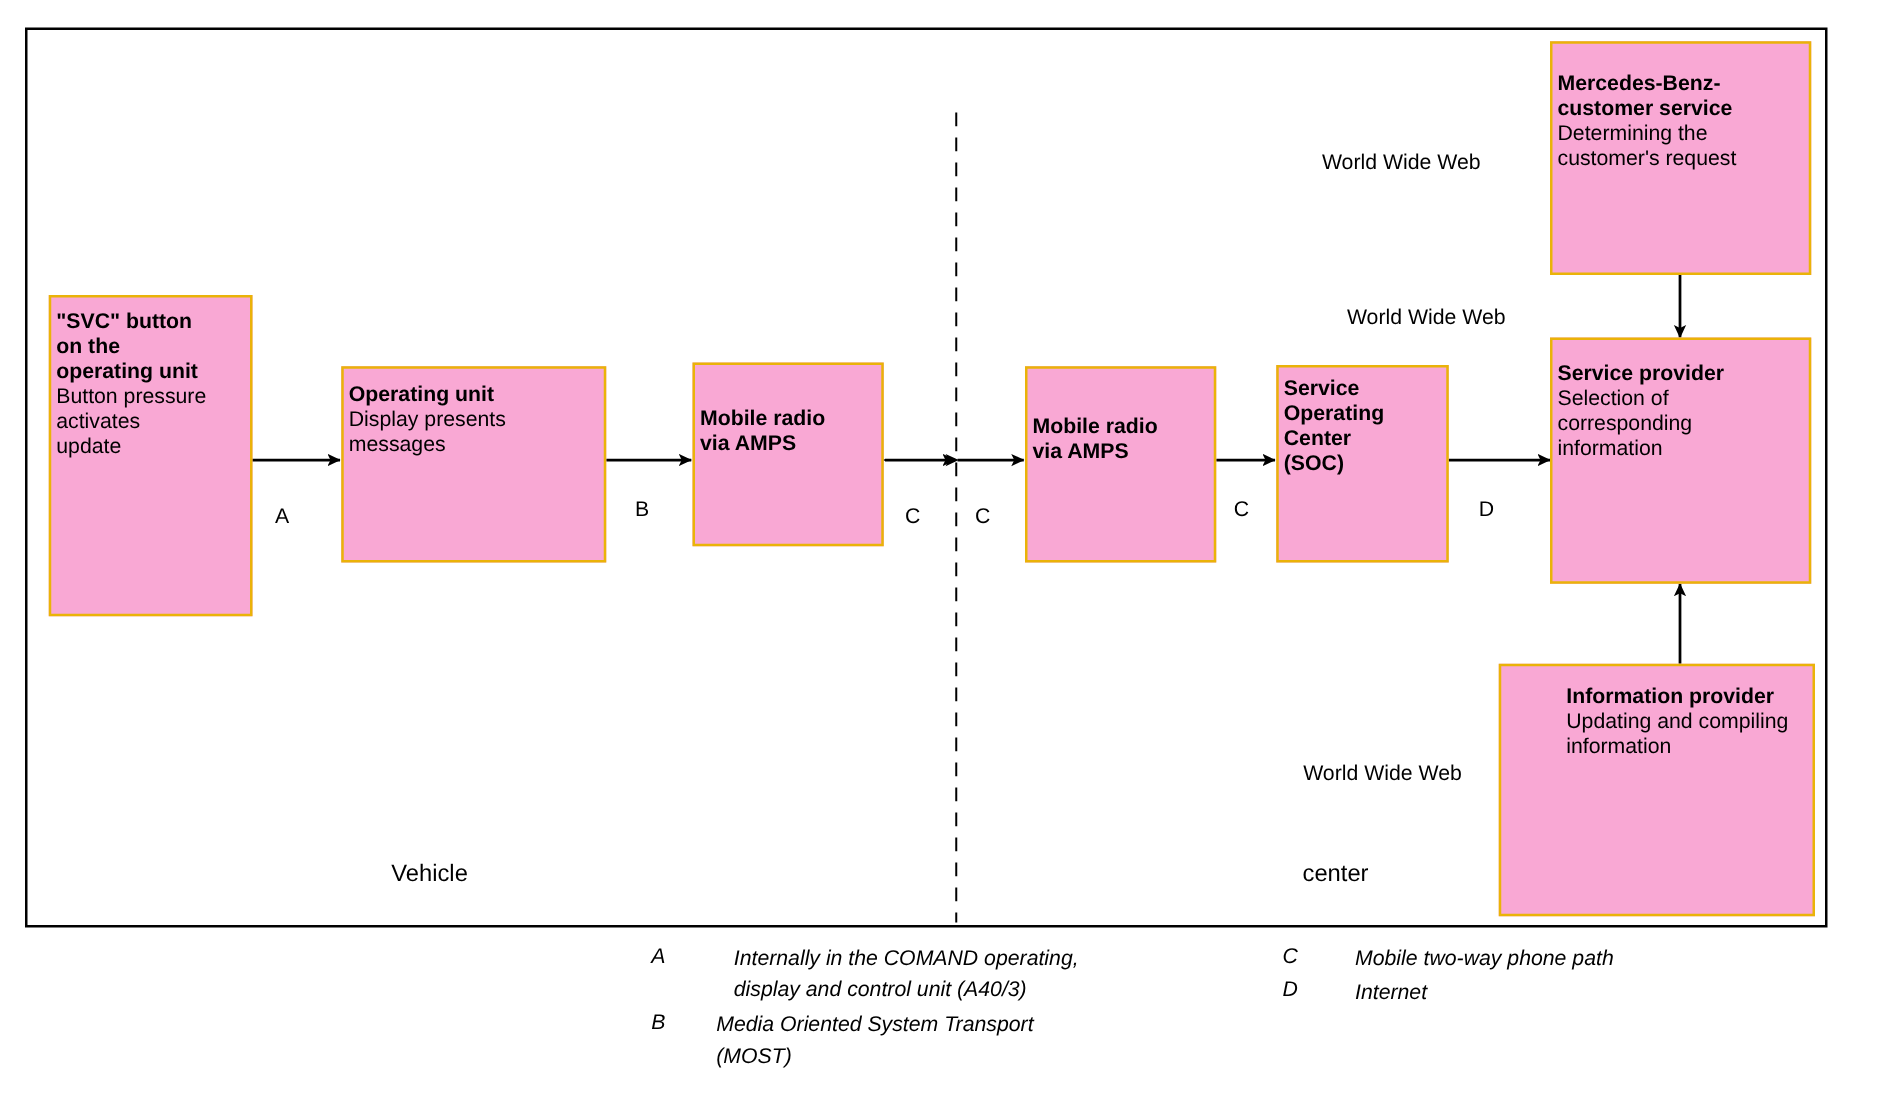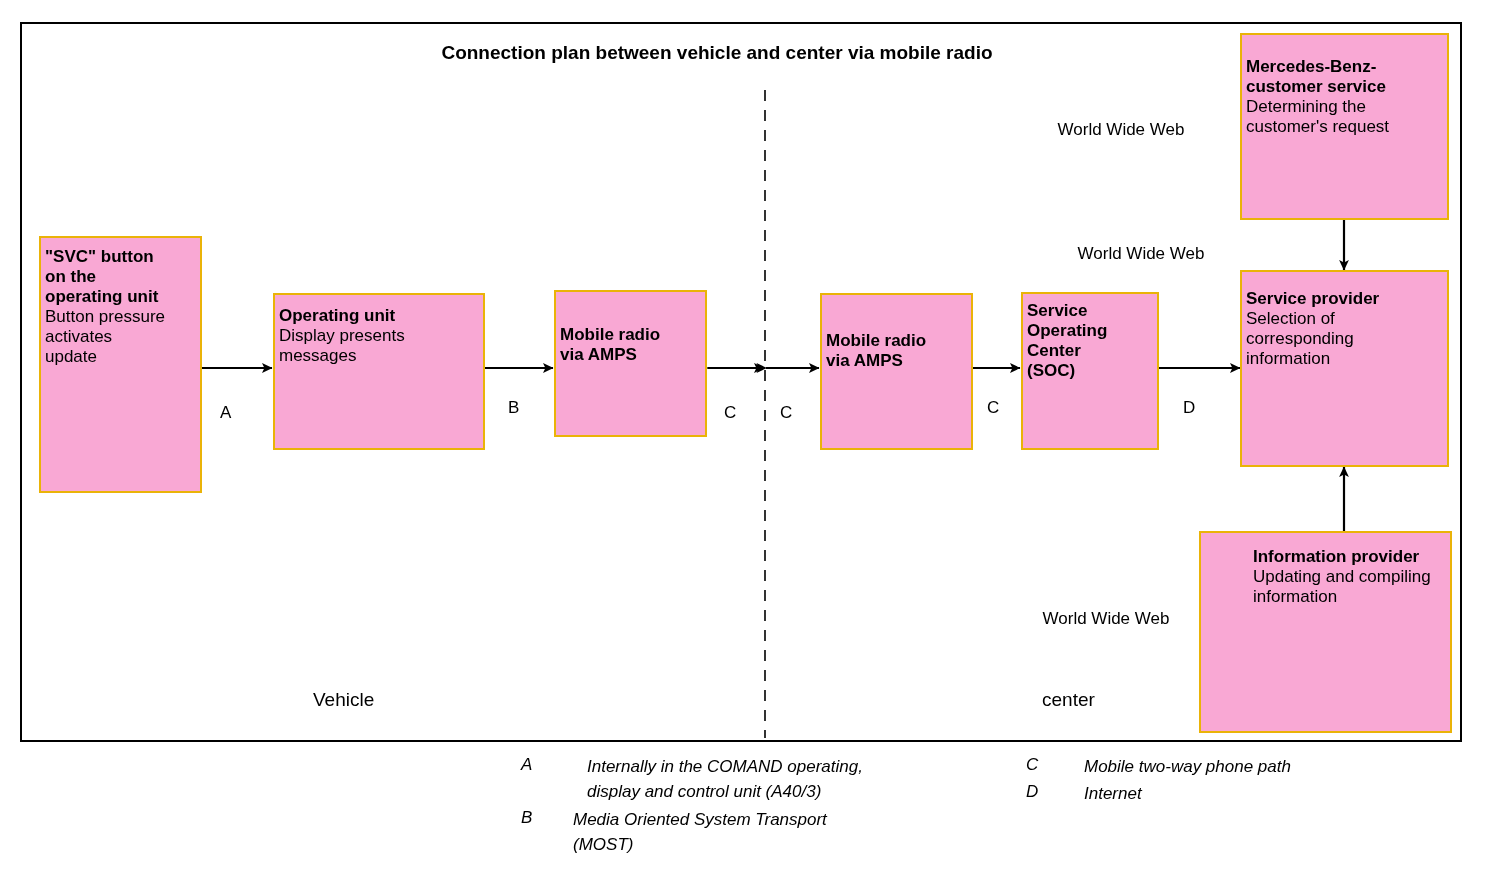--- a/index.html
+++ b/index.html
@@ -97,21 +97,20 @@
     pointer-events: none;
   }
 </style>
 </head>
 <body>
 
 <div id="stage">
 
   <div class="frame"></div>
 
-  <div class="title">Connection plan between vehicle and center via mobile radio</div>
 
   <svg class="arrows" viewBox="0 0 1504 878">
     <defs>
       <marker id="ah" markerWidth="11" markerHeight="11" refX="10" refY="5.5" orient="auto" markerUnits="userSpaceOnUse">
         <path d="M0,0.6 L10.5,5.5 L0,10.4 L2.4,5.5 Z" fill="#000"></path>
       </marker>
       <marker id="ahs" markerWidth="11" markerHeight="11" refX="1" refY="5.5" orient="auto-start-reverse" markerUnits="userSpaceOnUse">
         <path d="M10.5,0.6 L0,5.5 L10.5,10.4 L8.1,5.5 Z" fill="#000"></path>
       </marker>
     </defs>

